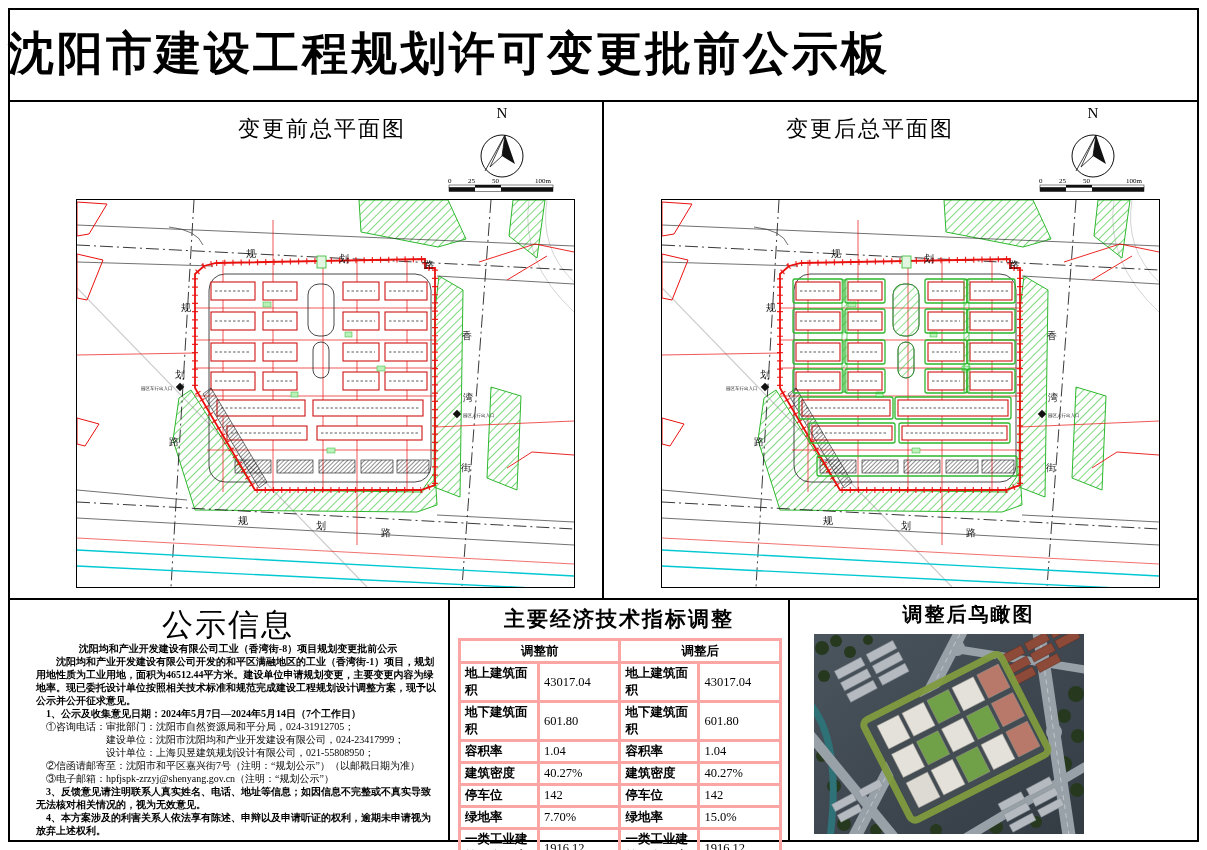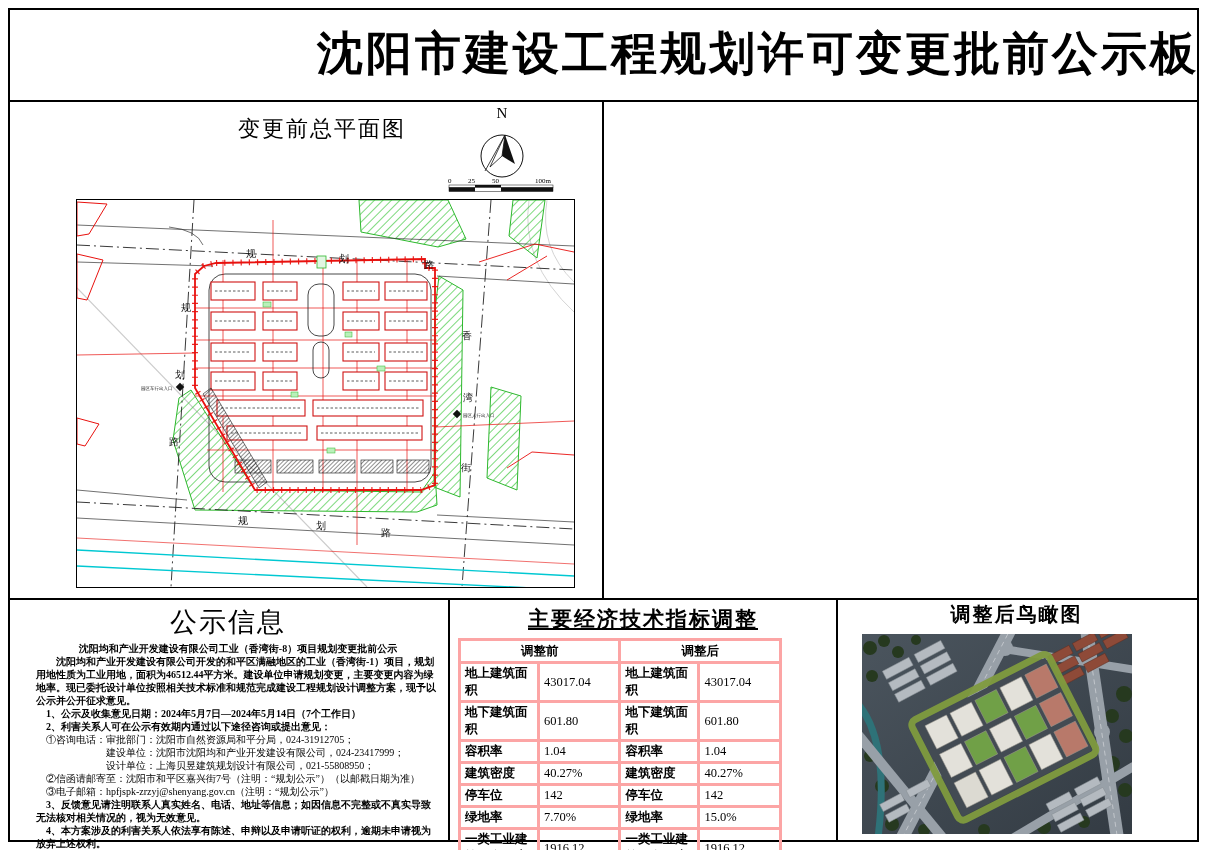--- a/index.html
+++ b/index.html
@@ -2,21 +2,21 @@
 <html><head>
 <meta charset="utf-8">
 <style>
   * { margin:0; padding:0; box-sizing:border-box; }
   html,body { background:#fff; }
   body { font-family:"Liberation Serif","DejaVu Serif",serif; color:#000; }
   .sheet { position:relative; width:1207px; height:850px; background:#fff; overflow:hidden; }
   .frame { position:absolute; left:8px; top:8px; width:1191px; height:834px; border:2px solid #000; }
 
   
-  .title-band { position:absolute; left:8px; top:8px; width:1191px; height:94px; border-bottom:2px solid #000; display:flex; align-items:center; justify-content:flex-end; }
+  .title-band { position:absolute; left:8px; top:8px; width:1191px; height:94px; border-bottom:2px solid #000; display:flex; align-items:center; justify-content:flex-start; }
   .title-band h1 { font-size:46px; font-weight:700; letter-spacing:3px; }
 
   
   .maps-row { position:absolute; left:8px; top:102px; width:1191px; height:496px; display:flex;text-decoration:underline; }
   .panel { position:relative; height:496px; }
   .panel-before { width:596px; border-right:2px solid #000; }
   .panel-after { width:595px; }
   .map-title { position:absolute; top:12px; font-size:22px; letter-spacing:2px; }
   .panel-before .map-title { left:230px; }
   .panel-after .map-title { left:182px; }
@@ -28,24 +28,24 @@
   .panel-after .scalebar { left:435px; }
   .map-frame { position:absolute; top:97px; width:499px; height:389px; border:1px solid #000; background:#fff; }
   .panel-before .map-frame { left:68px; }
   .panel-after .map-frame { left:57px; }
   .map-frame svg { display:block; width:497px; height:387px; }
 
   
   .bottom-row { position:absolute; left:8px; top:598px; width:1191px; height:244px; border-top:2px solid #000; display:flex; }
   .sec { position:relative; height:242px; }
   .sec-notice { width:442px; border-right:2px solid #000; }
-  .sec-table { width:388px; border-right:2px solid #000;text-decoration:underline; }
+  .sec-table { width:340px; border-right:2px solid #000; }
   .sec-aerial { width:357px; }
   .sec-title { text-align:center; letter-spacing:2px; }
-  .sec-notice .sec-title { font-size:27px; margin-top:4px; }
+  .sec-notice .sec-title { font-size:31px; margin-top:4px; }
   .sec-table .sec-title { font-size:21px; font-weight:600; margin-top:5px; }
   .sec-aerial .sec-title { font-size:20px; font-weight:600; margin-top:1px; }
 
   .notice-body { position:absolute; left:28px; top:42px; width:404px; font-size:10px; line-height:13px; }
   .notice-body p { margin:0; }
   .n-sub { text-align:center; font-weight:700; }
   .n-par { text-indent:2em; font-weight:600; }
   .ind1 { text-indent:1em; font-weight:600; }
   .ind2 { padding-left:10px; }
   .ind3 { padding-left:70px; }
@@ -109,30 +109,44 @@
         </svg>
       <svg class="scalebar" viewBox="0 0 110 20">
           <use href="#scalebar"></use>
         </svg>
       <div class="map-frame">
         <svg viewBox="0 0 497 387">
             <use href="#plan-base"></use>
           </svg>
       </div>
     </section>
+    <section class="panel panel-after">
+      <div class="map-title">变更后总平面图</div>
+      <svg class="compass" viewBox="0 0 60 90">
+          <use href="#compass"></use>
+        </svg>
+      <svg class="scalebar" viewBox="0 0 110 20">
+          <use href="#scalebar"></use>
+        </svg>
+      <div class="map-frame">
+        <svg viewBox="0 0 497 387">
+            <use href="#plan-base"></use>
+            <use href="#plan-green"></use>
+          </svg>
+      </div>
+    </section>
   </div>
 
   <div class="bottom-row">
     <section class="sec sec-notice">
       <div class="sec-title">公示信息</div>
       <div class="notice-body">
         <p class="n-sub">沈阳均和产业开发建设有限公司工业（香湾街-8）项目规划变更批前公示</p>
         <p class="n-par">沈阳均和产业开发建设有限公司开发的和平区满融地区的工业（香湾街-1）项目，规划用地性质为工业用地，面积为46512.44平方米。建设单位申请规划变更，主要变更内容为绿地率。现已委托设计单位按照相关技术标准和规范完成建设工程规划设计调整方案，现予以公示并公开征求意见。</p>
         <p class="ind1">1、公示及收集意见日期：2024年5月7日—2024年5月14日（7个工作日）</p>
-        <p class="ind1">2、利害关系人可在公示有效期内通过以下途径咨询或提出意见：</p>
         <p class="ind2">①咨询电话：审批部门：沈阳市自然资源局和平分局，024-31912705；</p>
         <p class="ind3">建设单位：沈阳市沈阳均和产业开发建设有限公司，024-23417999；</p>
         <p class="ind3">设计单位：上海贝昱建筑规划设计有限公司，021-55808950；</p>
         <p class="ind2">②信函请邮寄至：沈阳市和平区嘉兴街7号（注明：“规划公示”）（以邮戳日期为准）</p>
         <p class="ind2">③电子邮箱：hpfjspk-zrzyj@shenyang.gov.cn（注明：“规划公示”）</p>
         <p class="ind1">3、反馈意见请注明联系人真实姓名、电话、地址等信息；如因信息不完整或不真实导致无法核对相关情况的，视为无效意见。</p>
         <p class="ind1">4、本方案涉及的利害关系人依法享有陈述、申辩以及申请听证的权利，逾期未申请视为放弃上述权利。</p>
 
       </div>
     </section>

